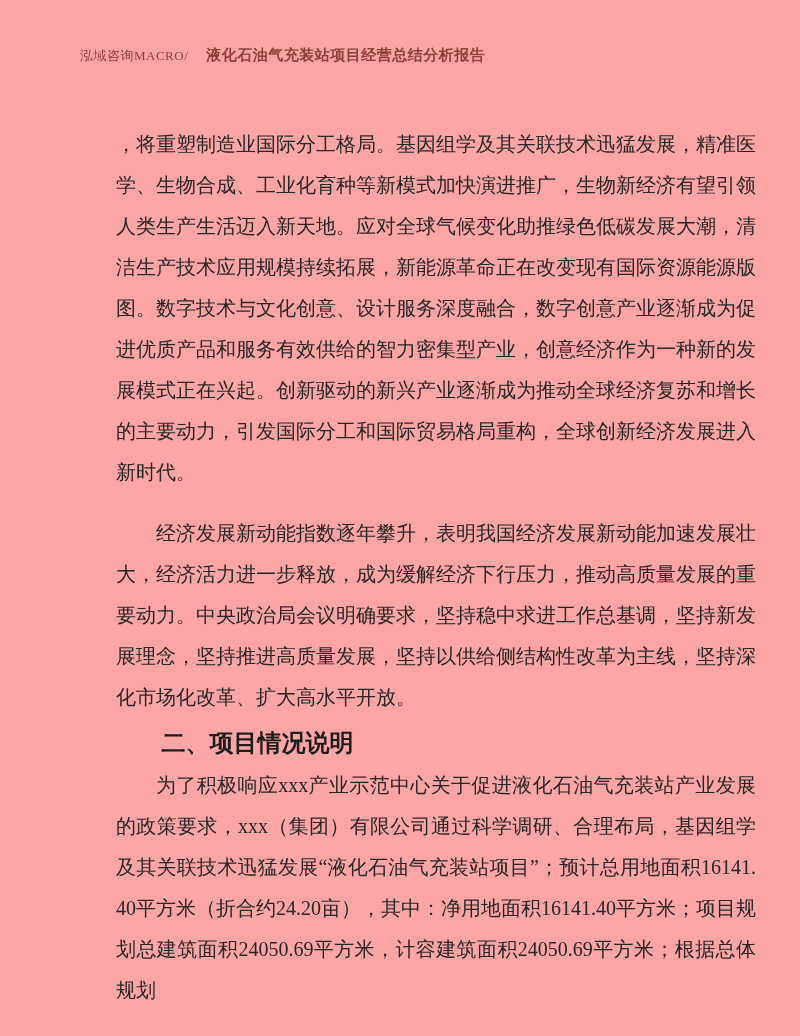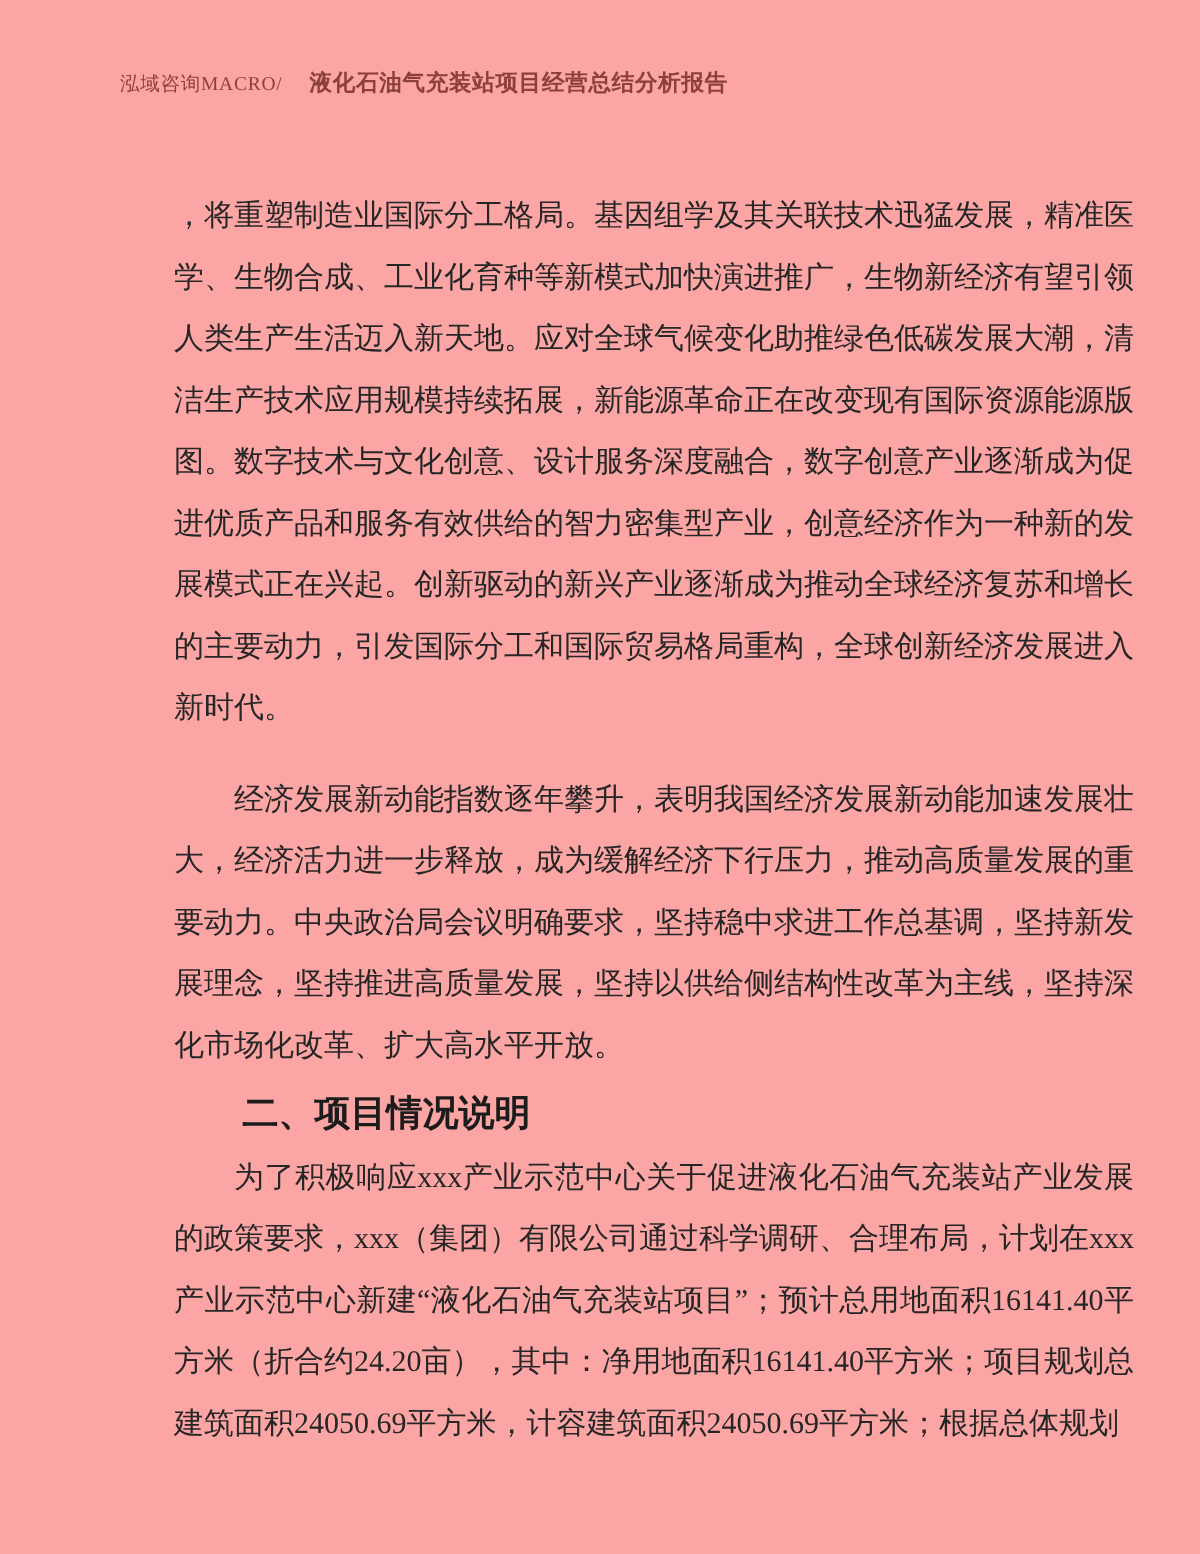--- a/index.html
+++ b/index.html
@@ -74,16 +74,16 @@
     <span class="brand">泓域咨询MACRO/</span><span class="doc-title">液化石油气充装站项目经营总结分析报告</span>
   </div>
 
   <div class="content">
     <p class="para no-indent">，将重塑制造业国际分工格局。基因组学及其关联技术迅猛发展，精准医学、生物合成、工业化育种等新模式加快演进推广，生物新经济有望引领人类生产生活迈入新天地。应对全球气候变化助推绿色低碳发展大潮，清洁生产技术应用规模持续拓展，新能源革命正在改变现有国际资源能源版图。数字技术与文化创意、设计服务深度融合，数字创意产业逐渐成为促进优质产品和服务有效供给的智力密集型产业，创意经济作为一种新的发展模式正在兴起。创新驱动的新兴产业逐渐成为推动全球经济复苏和增长的主要动力，引发国际分工和国际贸易格局重构，全球创新经济发展进入新时代。</p>
 
     <p class="para tight">经济发展新动能指数逐年攀升，表明我国经济发展新动能加速发展壮大，经济活力进一步释放，成为缓解经济下行压力，推动高质量发展的重要动力。中央政治局会议明确要求，坚持稳中求进工作总基调，坚持新发展理念，坚持推进高质量发展，坚持以供给侧结构性改革为主线，坚持深化市场化改革、扩大高水平开放。</p>
 
     <h2 class="heading">二、项目情况说明</h2>
 
-    <p class="para">为了积极响应xxx产业示范中心关于促进液化石油气充装站产业发展的政策要求，xxx（集团）有限公司通过科学调研、合理布局，计划在xxx产业示范中心新建“液化石油气充装站项目”；预计总用地面积16141.40平方米（折合约24.20亩），其中：净用地面积16141.40平方米；项目规划总建筑面积24050.69平方米，计容建筑面积24050.69平方米；根据总体规划</p>
+    <p class="para">为了积极响应xxx产业示范中心关于促进液化石油气充装站产业发展的政策要求，xxx（集团）有限公司通过科学调研、合理布局，基因组学及其关联技术迅猛发展“液化石油气充装站项目”；预计总用地面积16141.40平方米（折合约24.20亩），其中：净用地面积16141.40平方米；项目规划总建筑面积24050.69平方米，计容建筑面积24050.69平方米；根据总体规划</p>
   </div>
 
 </div>
 
 </body></html>

